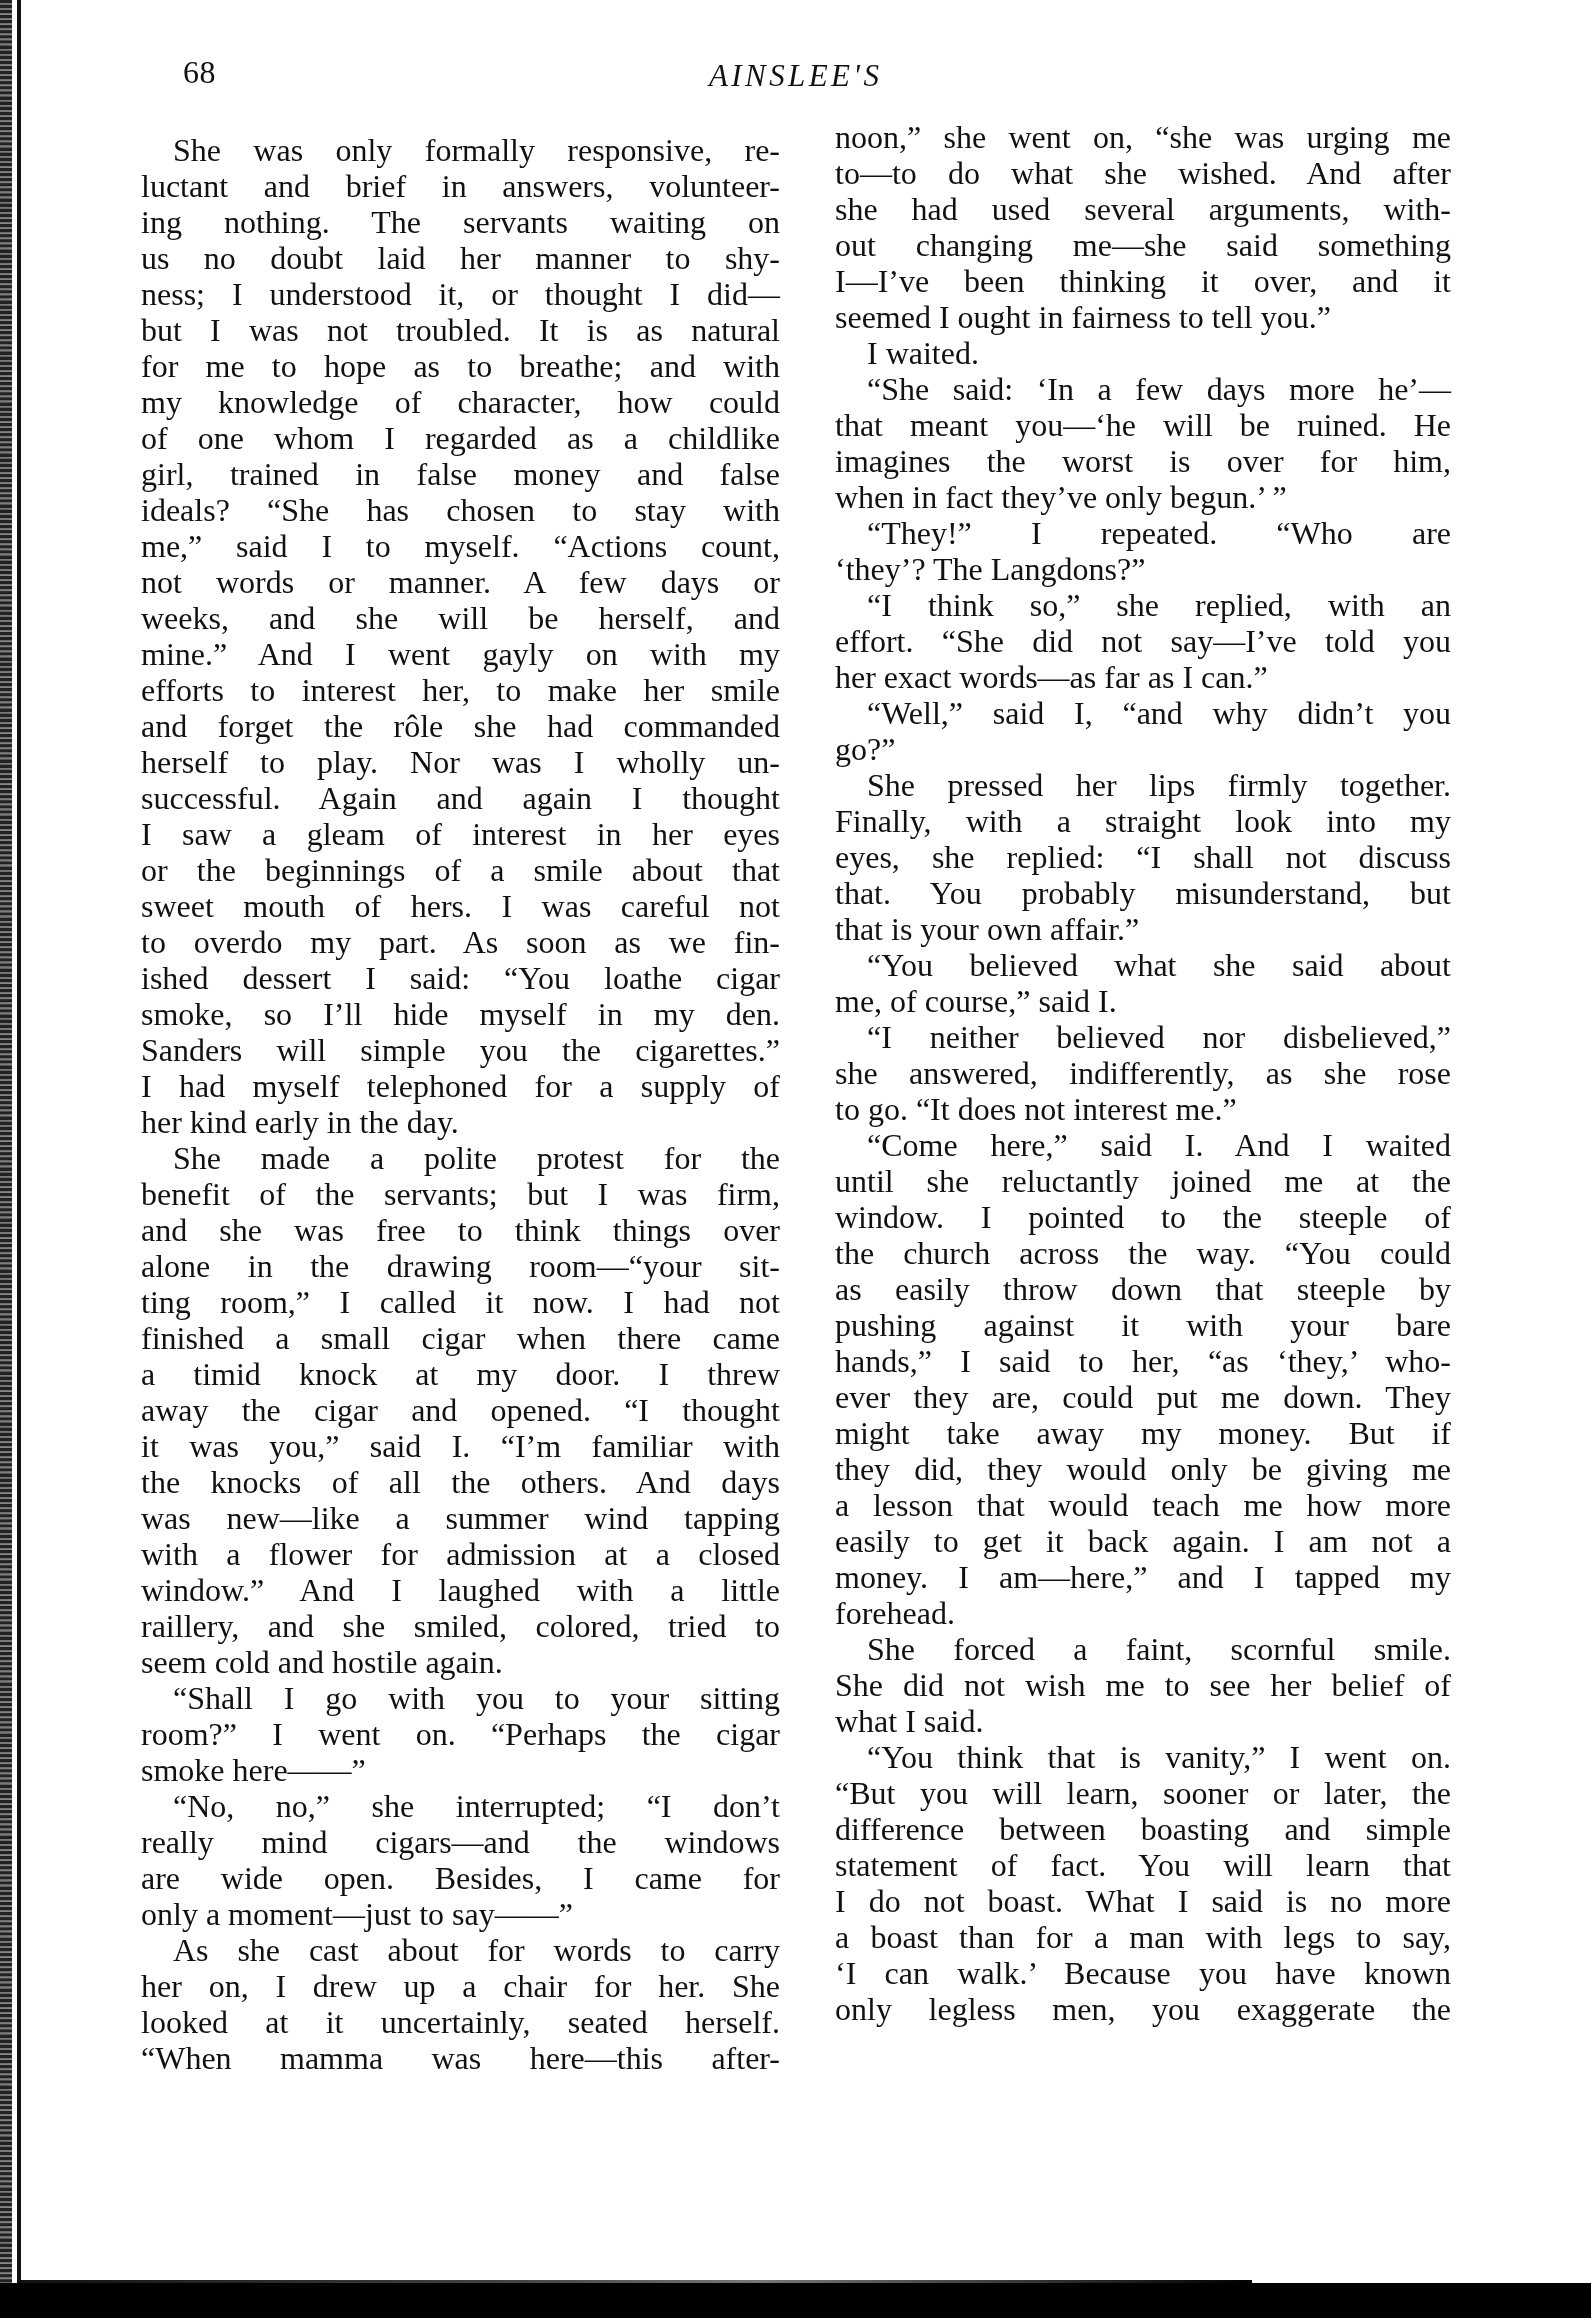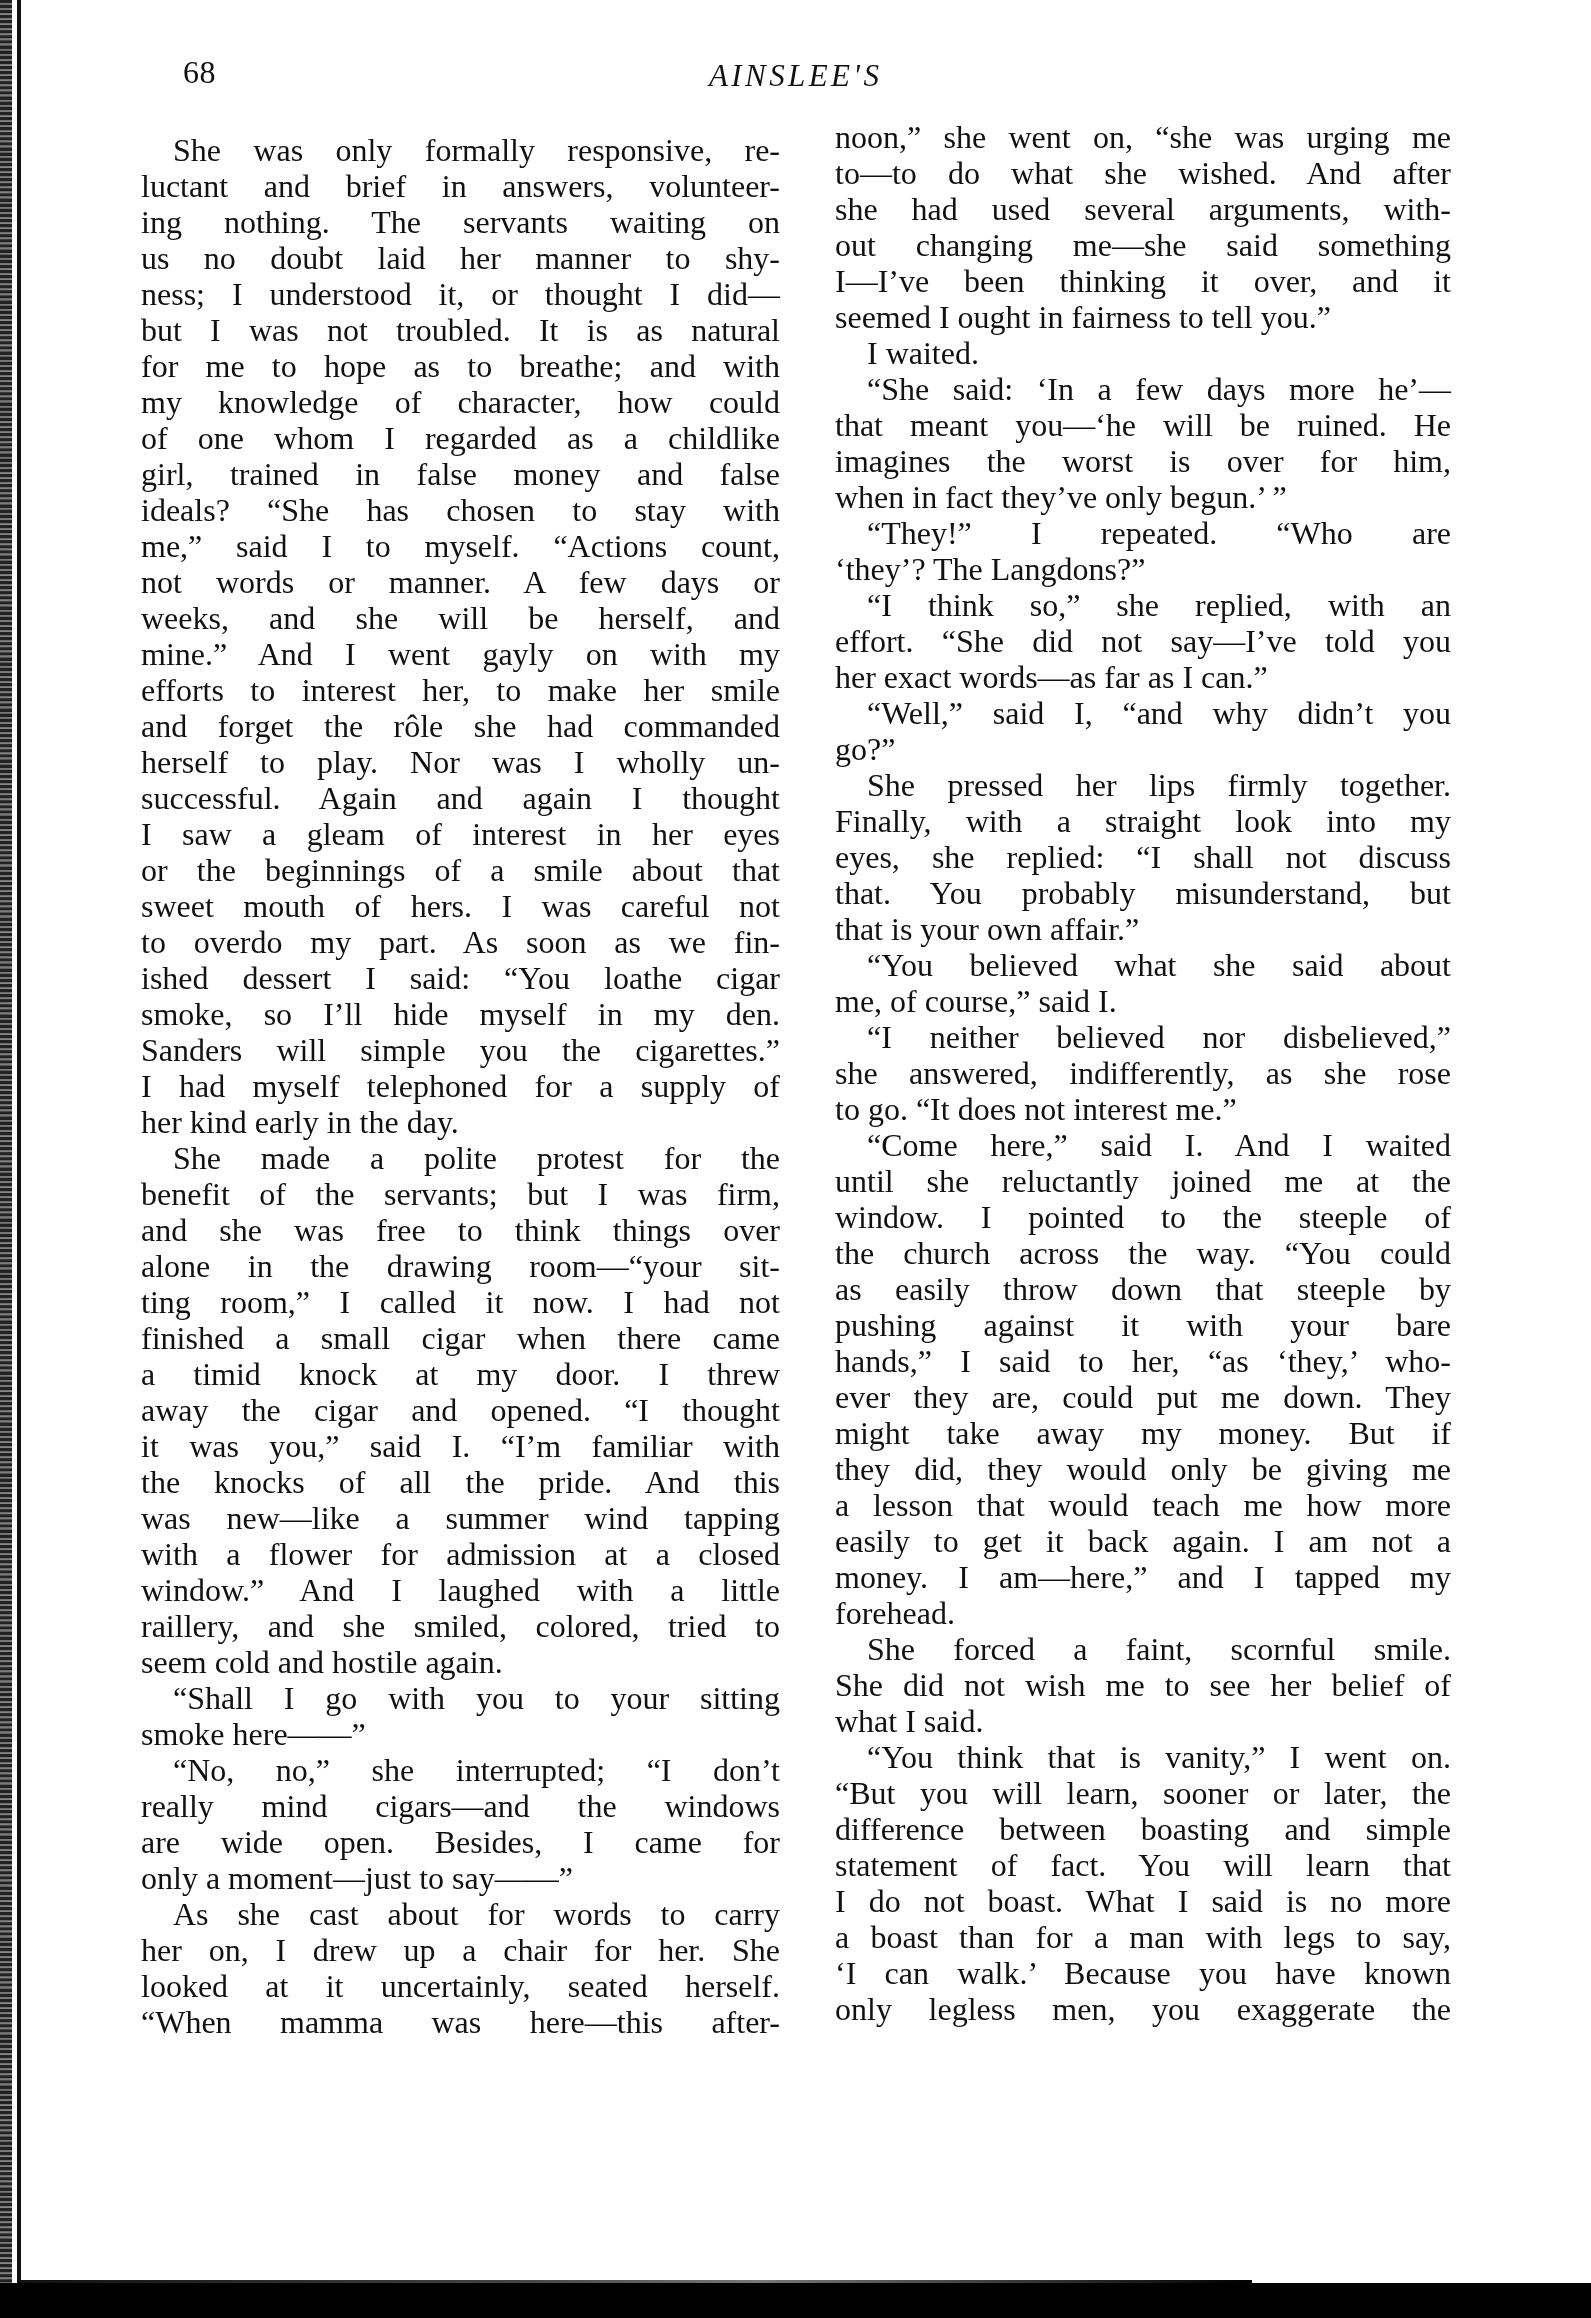--- a/index.html
+++ b/index.html
@@ -92,27 +92,28 @@
     <span class="line last">her kind early in the day.</span>
     <span class="line indent">She made a polite protest for the</span>
     <span class="line">benefit of the servants; but I was firm,</span>
     <span class="line">and she was free to think things over</span>
     <span class="line">alone in the drawing room—“your sit-</span>
     <span class="line">ting room,” I called it now.  I had not</span>
     <span class="line">finished a small cigar when there came</span>
     <span class="line">a timid knock at my door.  I threw</span>
     <span class="line">away the cigar and opened.  “I thought</span>
     <span class="line">it was you,” said I.  “I’m familiar with</span>
-    <span class="line">the knocks of all the pride.  And this</span>
+    <span class="line">the knocks of all the others.  And days</span>
     <span class="line">was new—like a summer wind tapping</span>
     <span class="line">with a flower for admission at a closed</span>
     <span class="line">window.”  And I laughed with a little</span>
     <span class="line">raillery, and she smiled, colored, tried to</span>
     <span class="line last">seem cold and hostile again.</span>
     <span class="line indent">“Shall I go with you to your sitting</span>
+    <span class="line">room?” I went on.  “Perhaps the cigar</span>
     <span class="line last">smoke here——”</span>
     <span class="line indent">“No, no,” she interrupted; “I don’t</span>
     <span class="line">really mind cigars—and the windows</span>
     <span class="line">are wide open.  Besides, I came for</span>
     <span class="line last">only a moment—just to say——”</span>
     <span class="line indent">As she cast about for words to carry</span>
     <span class="line">her on, I drew up a chair for her.  She</span>
     <span class="line">looked at it uncertainly, seated herself.</span>
     <span class="line">“When mamma was here—this after-</span>
   </div>

